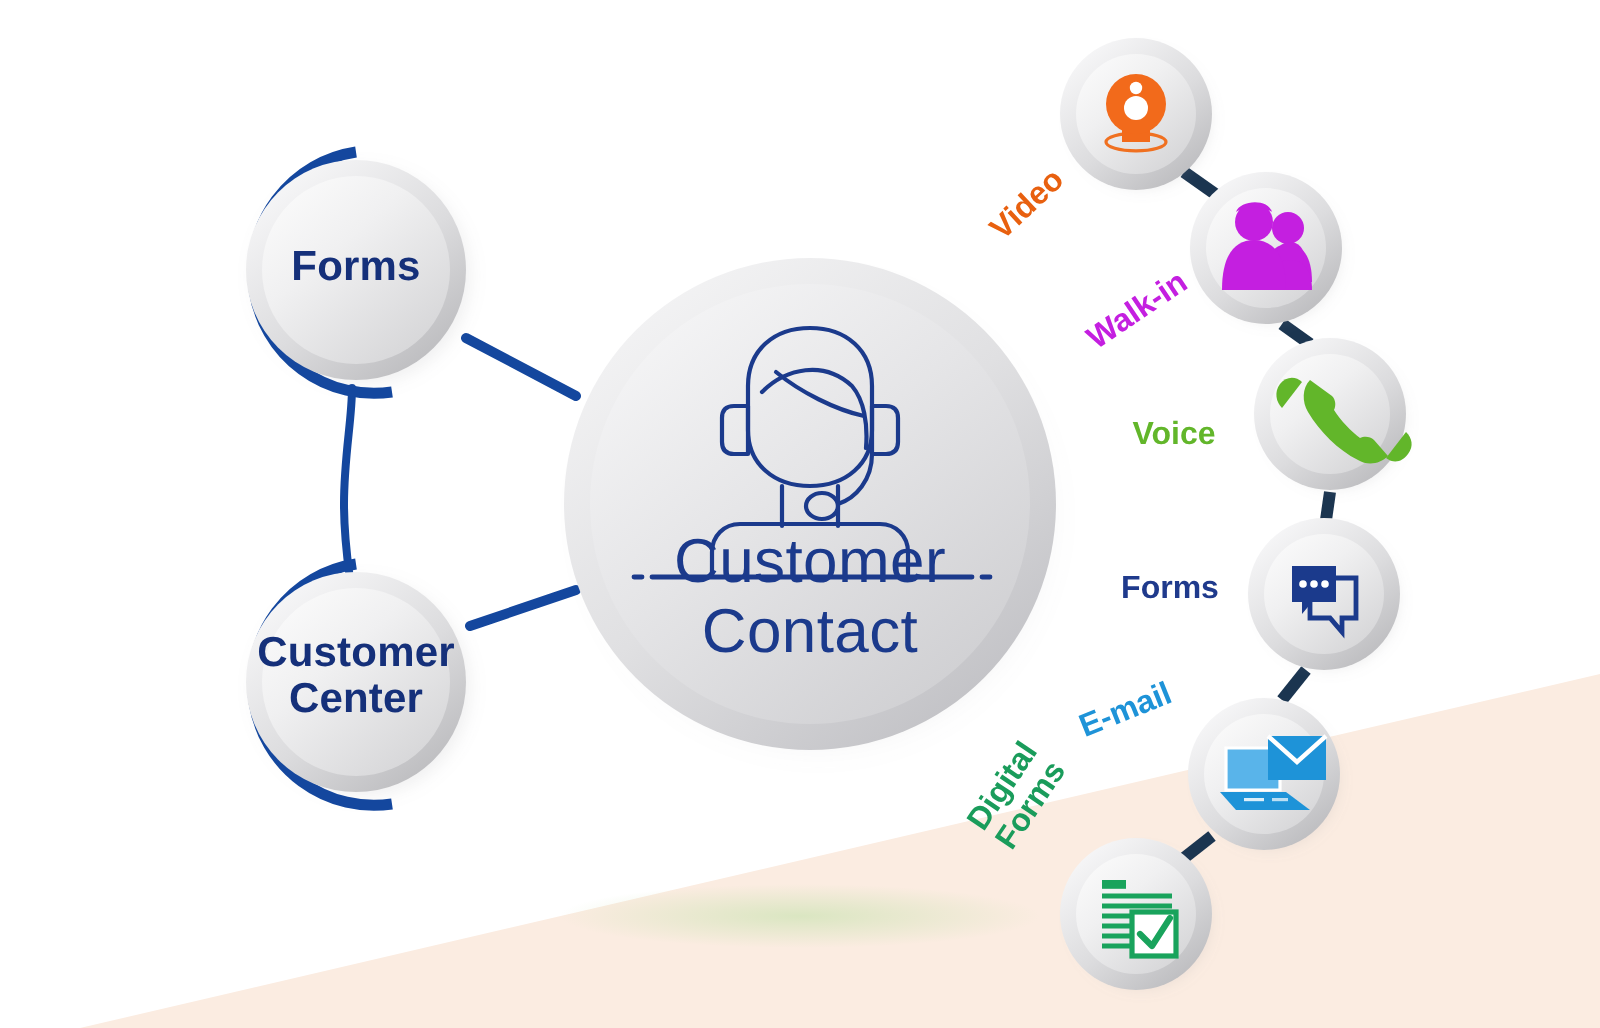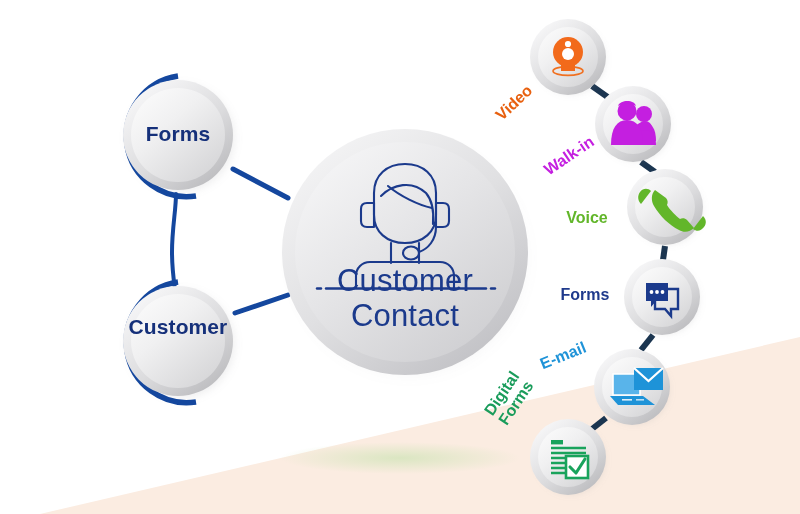--- a/index.html
+++ b/index.html
@@ -264,20 +264,21 @@
     <div>Customer</div>
     <div>Contact</div>
   </div>
 
   <div class="txt node-label" style="left:118px; top:123px; width:120px;">
     <div>Forms</div>
   </div>
 
   <div class="txt node-label" style="left:118px; top:316px; width:120px;">
     <div>Customer</div>
+    <div>Center</div>
   </div>
 
   <div class="txt chan-label" style="left:486px; top:94px; width:56px; color:#e8600f; transform:rotate(-43deg);">
     <div>Video</div>
   </div>
 
   <div class="txt chan-label" style="left:536px; top:147px; width:66px; color:#c41fe0; transform:rotate(-34deg);">
     <div>Walk-in</div>
   </div>
 

